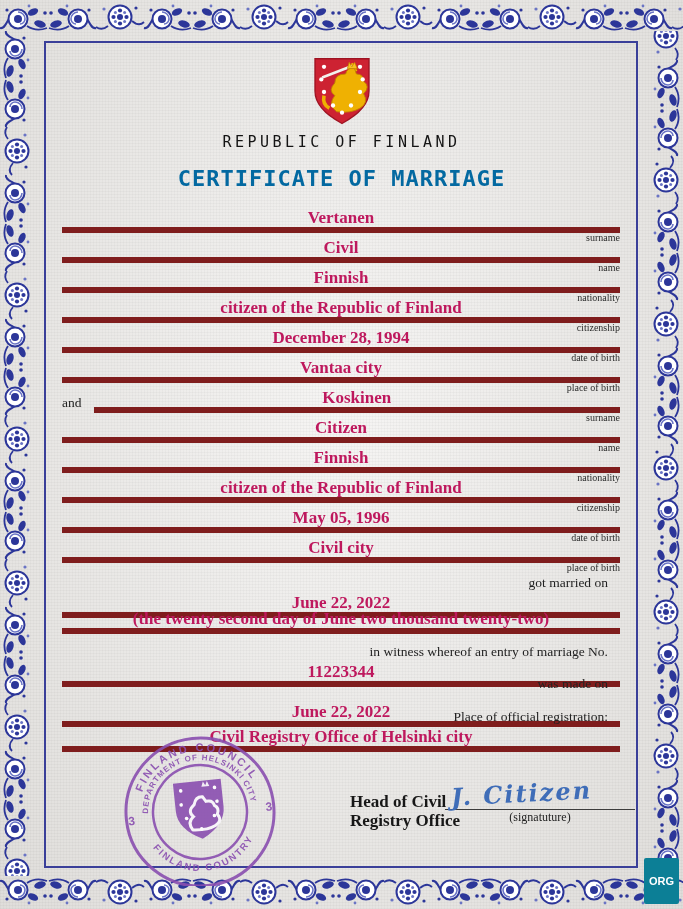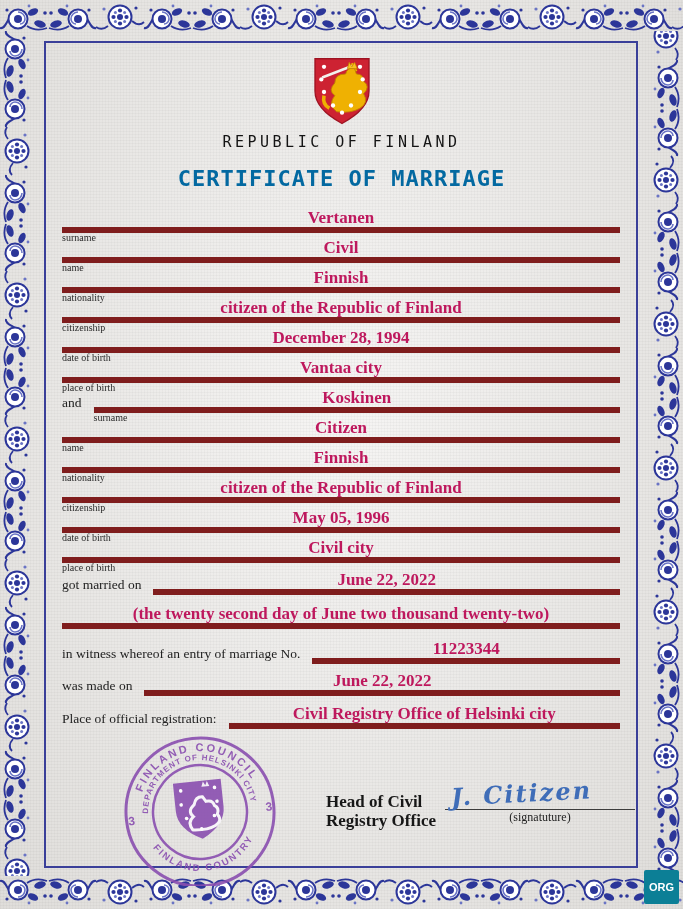--- a/index.html
+++ b/index.html
@@ -27,57 +27,57 @@
     font-family:"DejaVu Sans Mono", monospace;font-weight:normal;
     font-size:15px;letter-spacing:3.5px;color:#141414;
   }
   .title{
     position:absolute;left:0;top:166px;width:683px;text-align:center;
     font-family:"DejaVu Sans Mono", monospace;font-weight:bold;
     font-size:22px;letter-spacing:1px;color:#0369a1;
   }
   .fields{position:absolute;left:62px;top:213px;width:558px;}
   .row{display:flex;height:30px;}
-  .row.nosub{height:20px;}
+  .row.nosub{height:20px;flex-direction:column;}
   .row.r13{margin-top:2px;}
   .row.r14{margin-top:14px;}
   .row.r15{margin-top:15px;}
-  .row.r16{margin-top:12px;}
+  .row.r16{margin-top:12px;gap:8px;}
   .row.r17{margin-top:13px;}
   .pre{
     font-size:13.5px;color:#222;white-space:nowrap;padding-right:12px;
     align-self:flex-end;padding-bottom:2px;
   }
   .row.presub .pre{padding-bottom:12px;}
   .pre:empty{display:none;}
   .fld{flex:1;display:flex;flex-direction:column;justify-content:flex-end;min-width:0;}
   .val{
     height:19px;line-height:19px;text-align:center;font-weight:bold;
     font-size:17px;color:#be185d;border-bottom:6px solid #7f1d1d;
     white-space:nowrap;
   }
-  .sub{height:10px;line-height:10px;font-size:10px;color:#2b2b2b;text-align:left;}
+  .sub{height:10px;line-height:10px;font-size:10px;color:#2b2b2b;text-align:right;}
   .sub:empty{display:none;}
   .stamp{position:absolute;left:120px;top:734px;opacity:.9;}
   .headlabel{
-    position:absolute;left:326px;top:792px;font-weight:bold;font-size:17px;
+    position:absolute;left:350px;top:792px;font-weight:bold;font-size:17px;
     line-height:19px;color:#171717;
   }
   .sigblock{position:absolute;left:445px;top:778px;width:190px;}
   .signame{
     font-family:"DejaVu Serif", serif;font-style:italic;font-weight:bold;
     font-size:24px;color:#3f6db8;transform:rotate(-3deg);
     padding-left:6px;letter-spacing:2px;white-space:nowrap;
   }
   .sigline{border-top:1.5px solid #3c3c3c;margin-top:2px;}
   .sigcap{font-size:12px;color:#222;text-align:center;line-height:15px;}
   .orgbadge{
     position:absolute;right:4px;bottom:5px;background:#0c7f96;color:#fff;
     font-family:"Liberation Sans", sans-serif;font-weight:bold;font-size:11px;
-    padding:11px 5px;border-radius:2px;
+    padding:17px 5px;border-radius:2px;
   }
 </style>
 </head>
 <body>
 
 <svg width="0" height="0" style="position:absolute" aria-hidden="true">
   <defs>
     <g id="mA">
       <path d="M0 27 C7 29 7 13 17 11" fill="none" stroke="#2c3699" stroke-width="2"></path>
       <circle cx="18" cy="18" r="9.5" fill="#ffffff" stroke="#2c3699" stroke-width="2"></circle>

